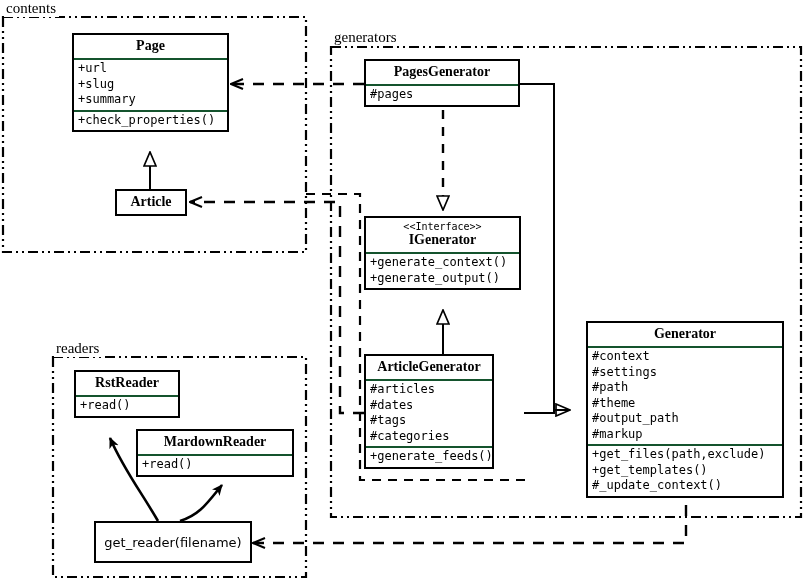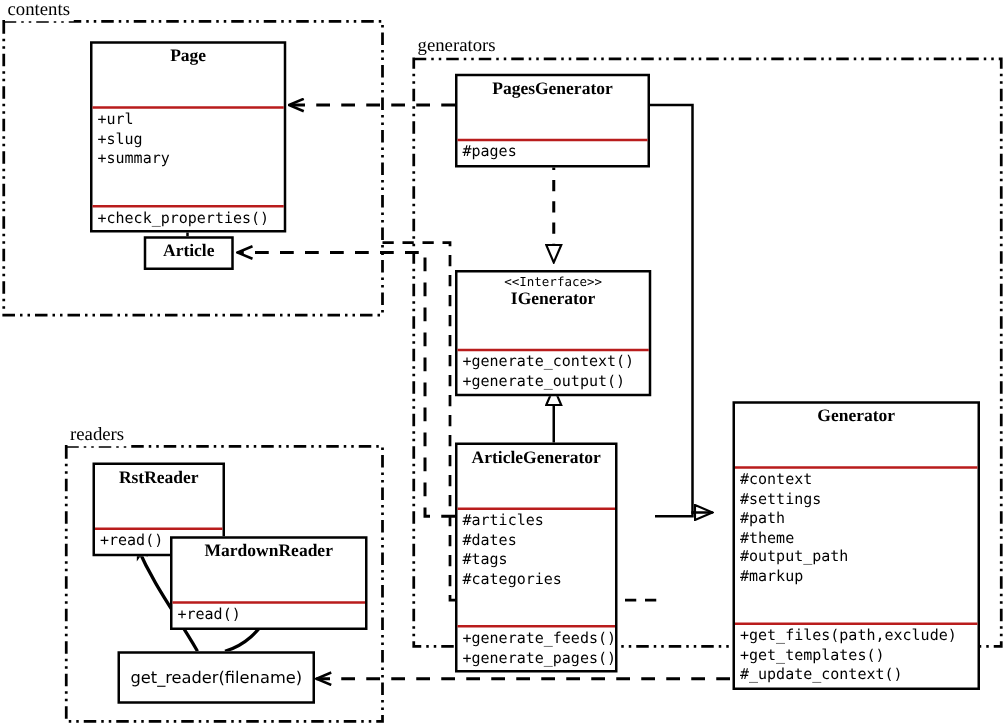--- a/index.html
+++ b/index.html
@@ -42,23 +42,22 @@
   }
   .uml-stereo {
     text-align: center;
     font-family: "DejaVu Sans Mono", monospace;
     font-size: 10px;
     padding: 3px 4px 0 4px;
     color: #000000;
     white-space: nowrap;
   }
   .uml-compartment {
-    border-top: 2px solid #b91c1c;
+    border-top: 2px solid #14532d;
     padding: 1px 0 2px 0;
-    margin-top: 27px;
   }
   .uml-item {
     font-family: "DejaVu Sans Mono", monospace;
     font-size: 12px;
     line-height: 15.5px;
     padding-left: 4px;
     color: #000000;
     white-space: nowrap;
   }
   .plain-box {
@@ -176,21 +175,20 @@
   <div class="uml-box" style="left:364px; top:354px; width:130px;">
     <div class="uml-title">ArticleGenerator</div>
     <div class="uml-compartment">
       <div class="uml-item">#articles</div>
       <div class="uml-item">#dates</div>
       <div class="uml-item">#tags</div>
       <div class="uml-item">#categories</div>
     </div>
     <div class="uml-compartment">
       <div class="uml-item">+generate_feeds()</div>
-      <div class="uml-item">+generate_pages()</div>
     </div>
   </div>
 
   <div class="uml-box" style="left:586px; top:321px; width:198px;">
     <div class="uml-title">Generator</div>
     <div class="uml-compartment">
       <div class="uml-item">#context</div>
       <div class="uml-item">#settings</div>
       <div class="uml-item">#path</div>
       <div class="uml-item">#theme</div>

